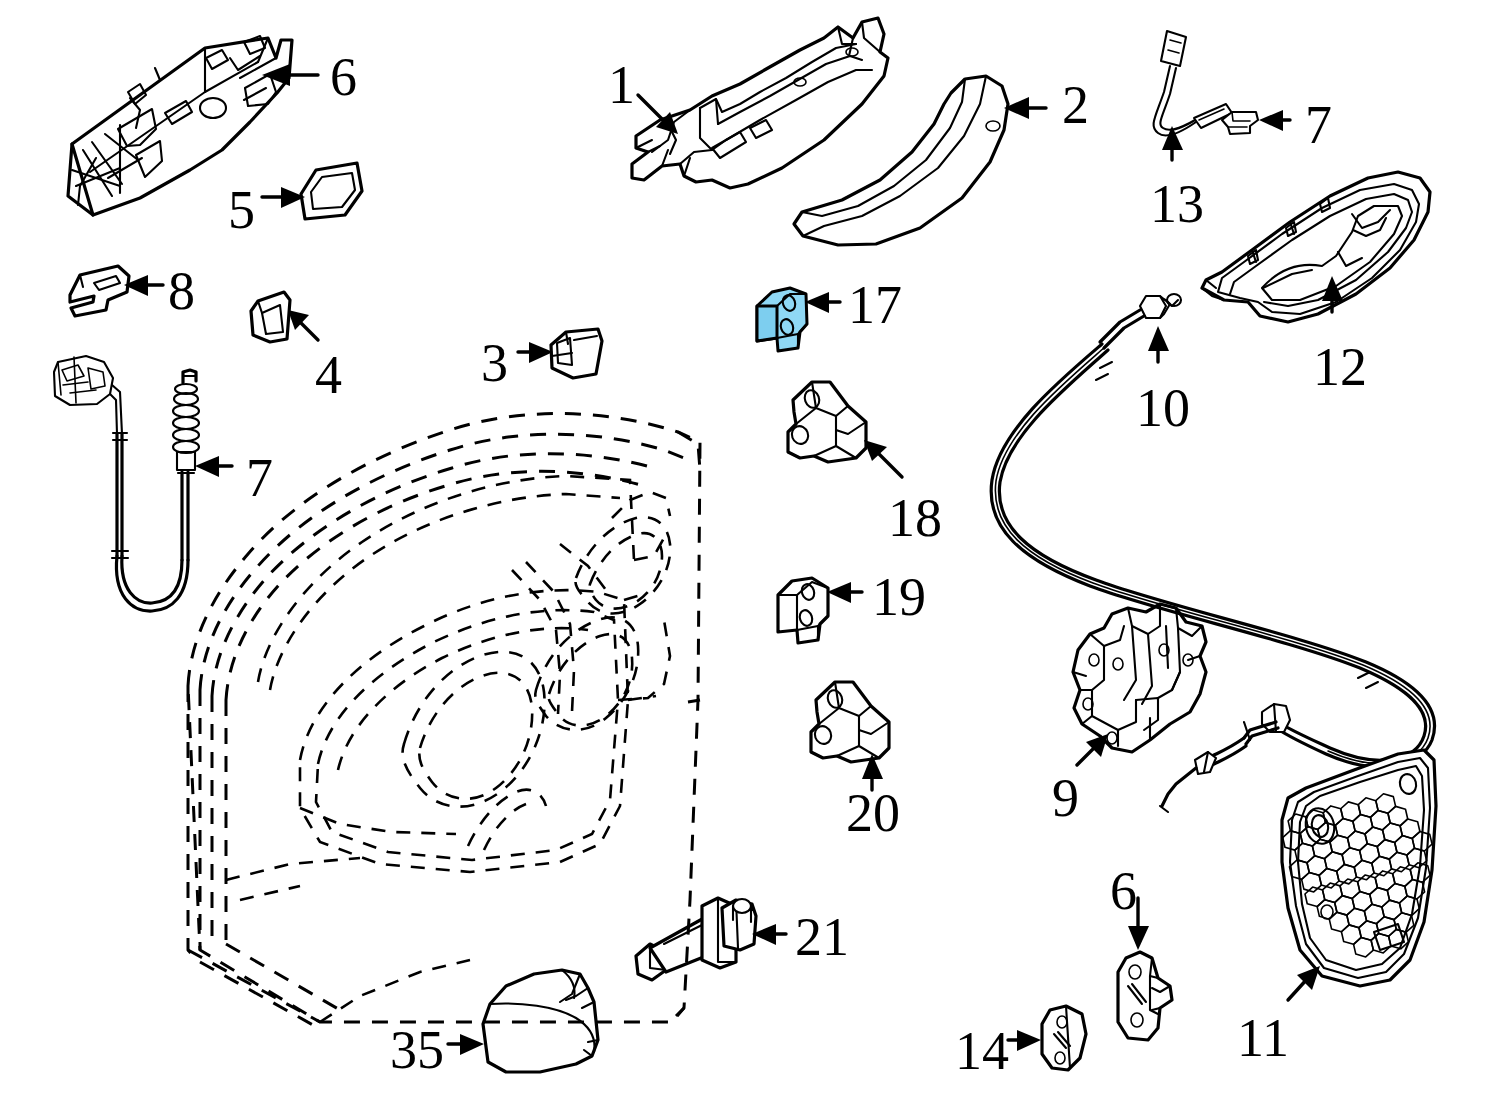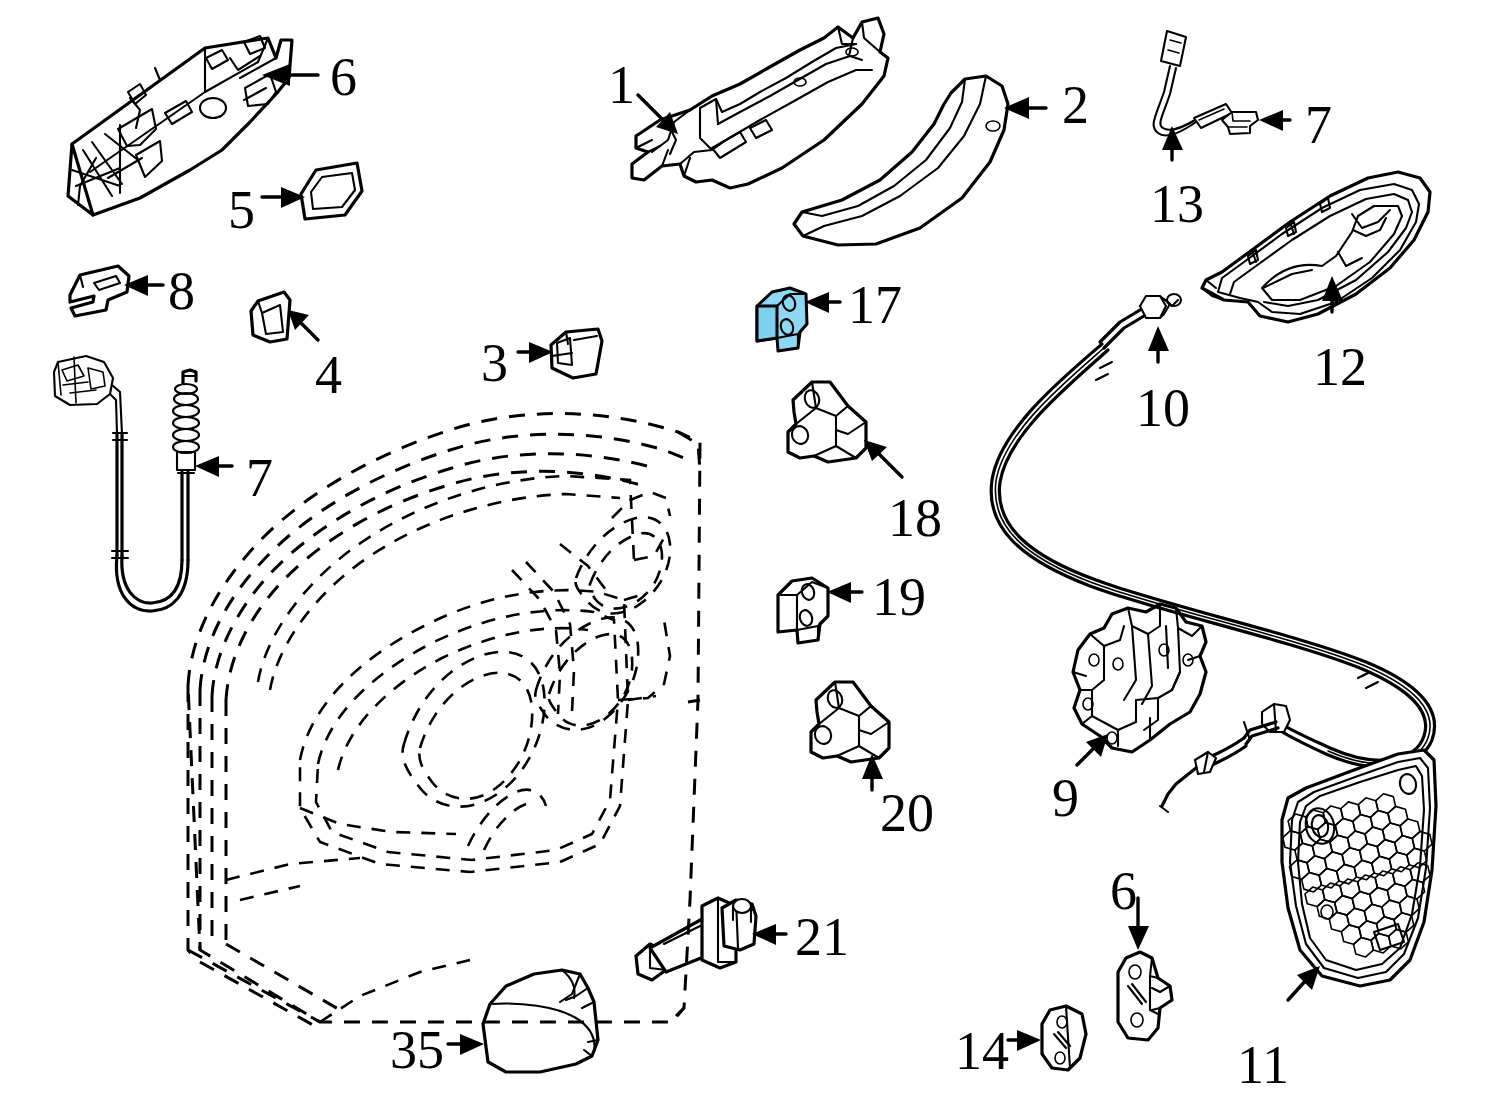--- a/index.html
+++ b/index.html
@@ -566,26 +566,26 @@
   <div class="callout-label" style="left:608px;top:58px;">1</div>
   <div class="callout-label" style="left:1062px;top:78px;">2</div>
   <div class="callout-label" style="left:481px;top:336px;">3</div>
   <div class="callout-label" style="left:315px;top:348px;">4</div>
   <div class="callout-label" style="left:228px;top:183px;">5</div>
   <div class="callout-label" style="left:330px;top:50px;">6</div>
   <div class="callout-label" style="left:246px;top:451px;">7</div>
   <div class="callout-label" style="left:168px;top:264px;">8</div>
   <div class="callout-label" style="left:1052px;top:771px;">9</div>
   <div class="callout-label" style="left:1136px;top:381px;">10</div>
-  <div class="callout-label" style="left:1237px;top:1038px;text-align:center;">11</div>
+  <div class="callout-label" style="left:1237px;top:1011px;text-align:center;">11</div>
   <div class="callout-label" style="left:1313px;top:340px;">12</div>
   <div class="callout-label" style="left:1150px;top:177px;">13</div>
   <div class="callout-label" style="left:1305px;top:98px;">7</div>
   <div class="callout-label" style="left:1110px;top:864px;">6</div>
   <div class="callout-label" style="left:955px;top:1024px;">14</div>
   <div class="callout-label" style="left:848px;top:278px;text-align:right;">17</div>
   <div class="callout-label" style="left:888px;top:466px;margin-top:25px;">18</div>
   <div class="callout-label" style="left:872px;top:570px;">19</div>
-  <div class="callout-label" style="left:846px;top:786px;margin-left:34px;">20</div>
+  <div class="callout-label" style="left:846px;top:786px;">20</div>
   <div class="callout-label" style="left:795px;top:910px;">21</div>
   <div class="callout-label" style="left:390px;top:1023px;">35</div>
 
 </div>
 
 </body></html>

